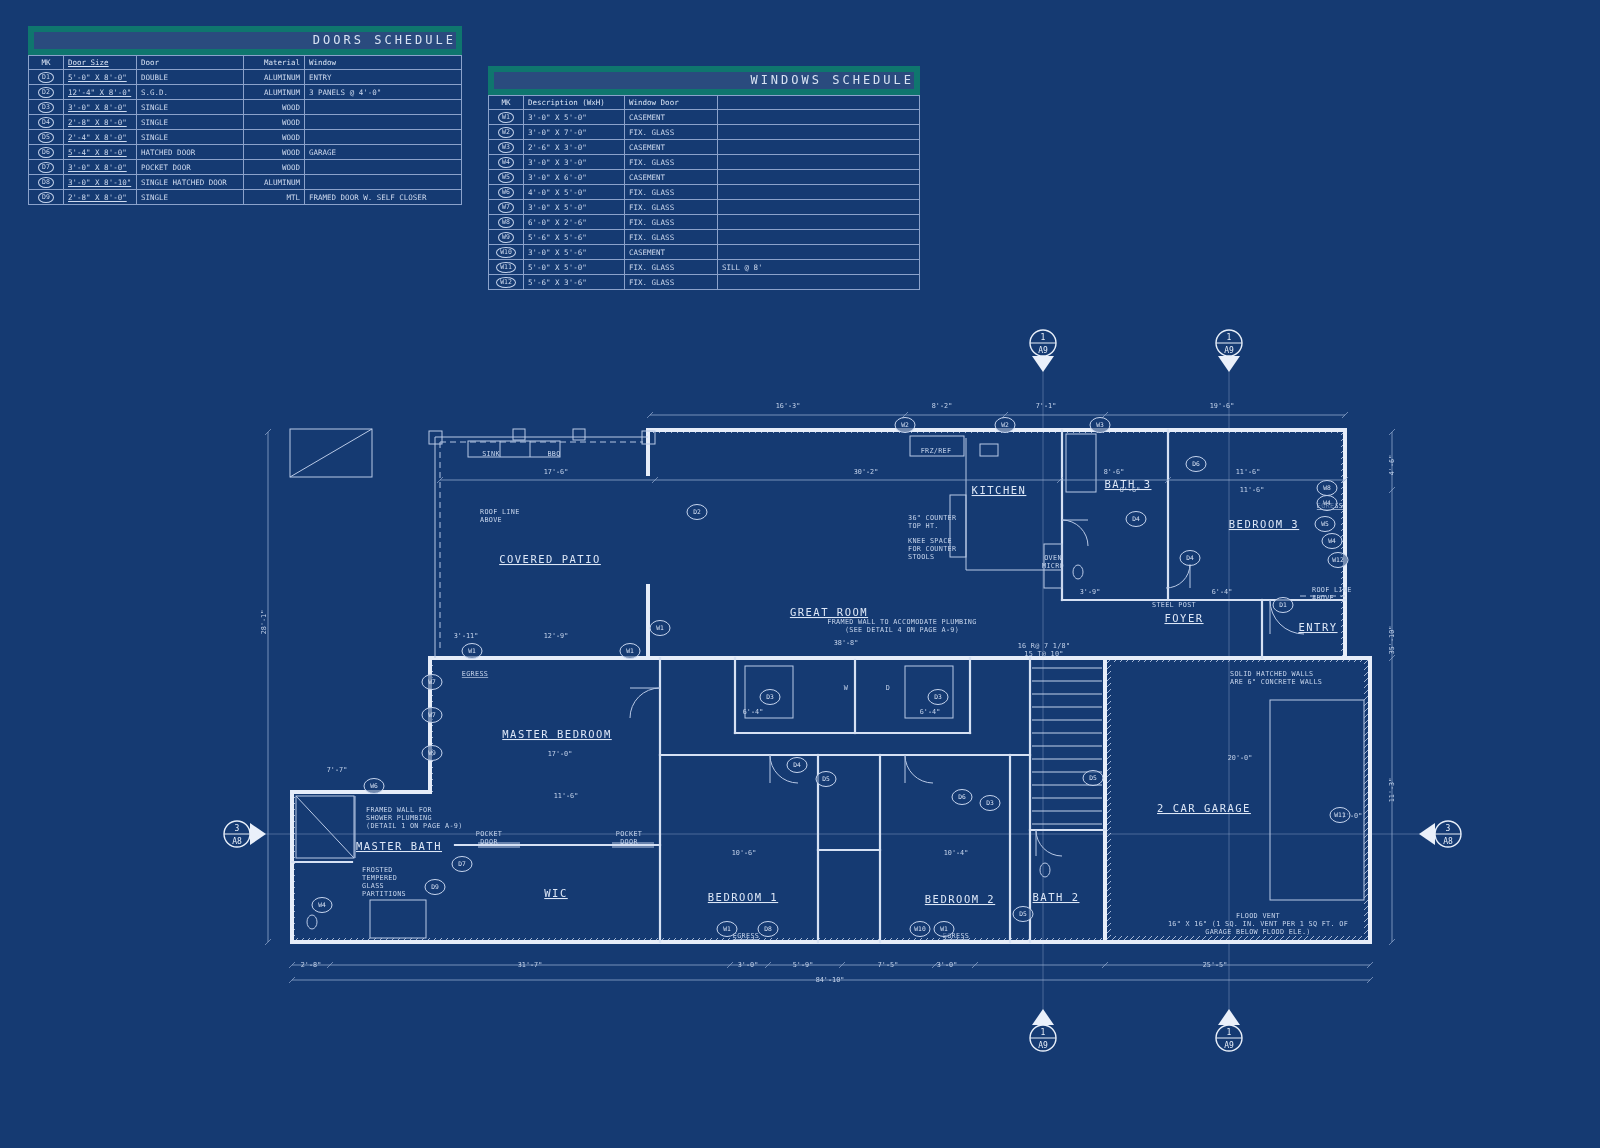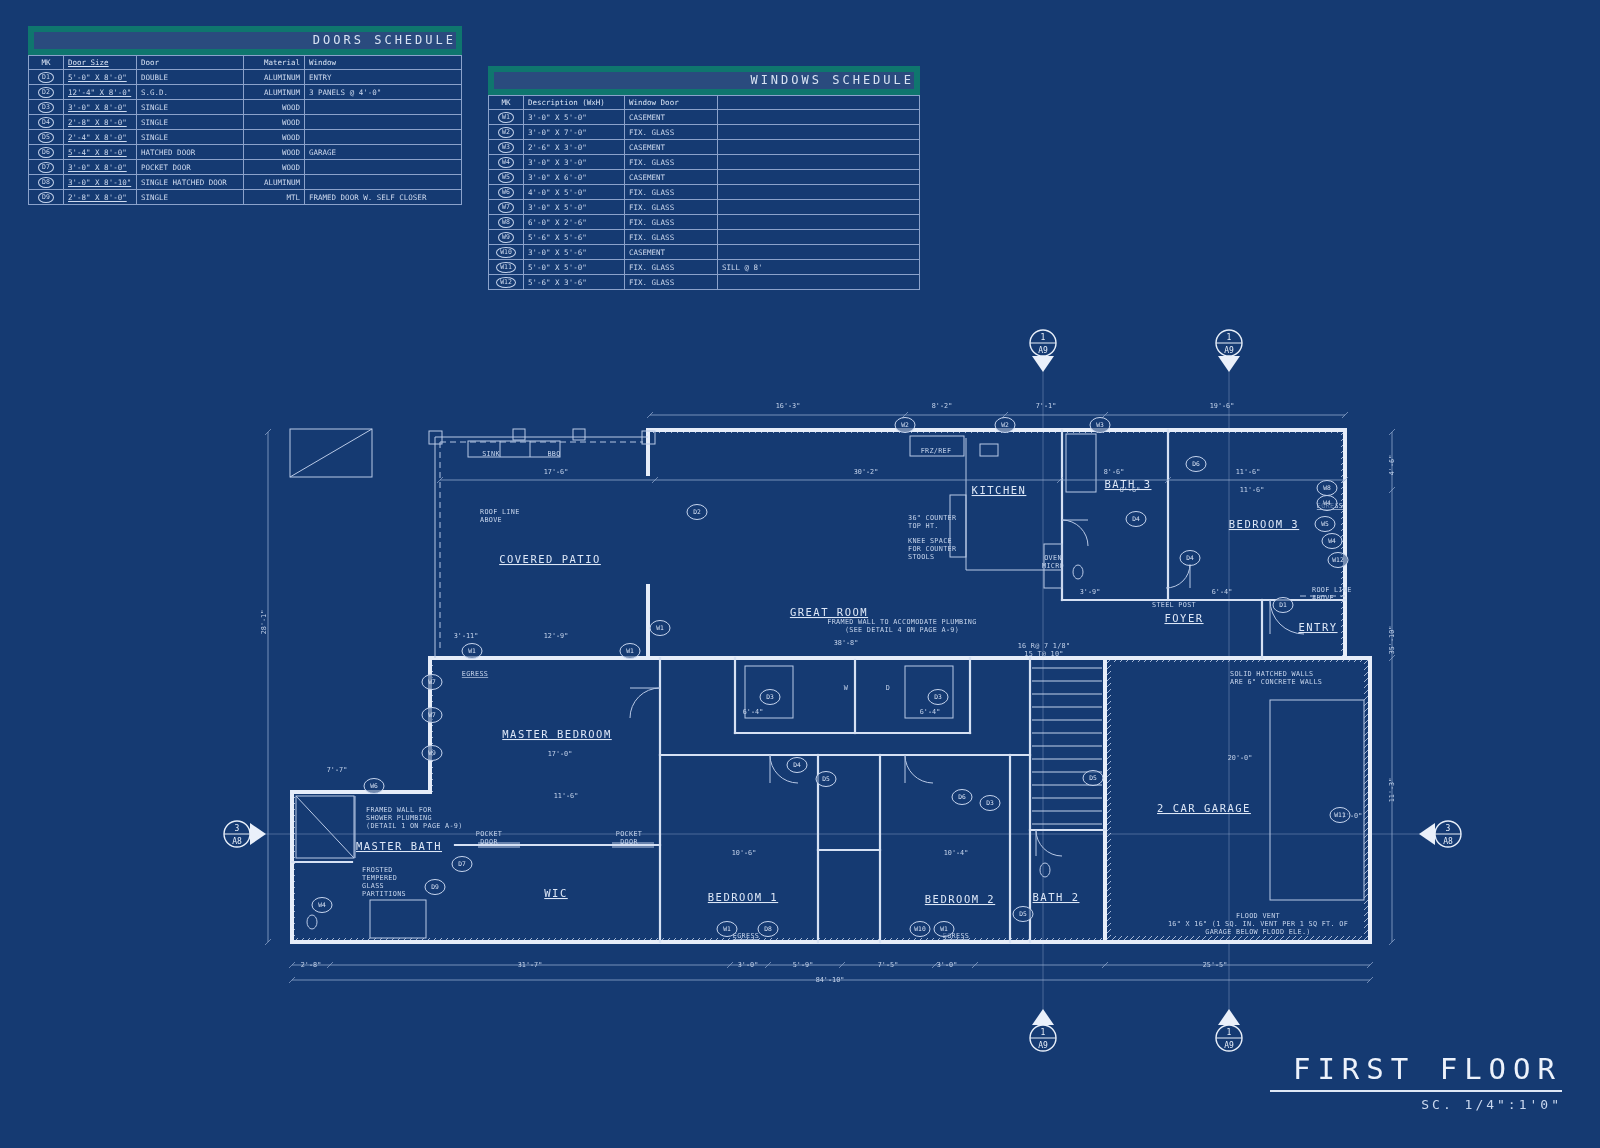--- a/index.html
+++ b/index.html
@@ -644,18 +644,14 @@
         <g class="marker">
           <circle cx="1229" cy="1038" r="13"></circle>
           <line x1="1216" y1="1038" x2="1242" y2="1038"></line>
           <text x="1229" y="1035" text-anchor="middle">1</text>
           <text x="1229" y="1048" text-anchor="middle">A9</text>
           <path d="M1218,1025 L1229,1009 L1240,1025 Z" class="tri"></path>
         </g>
       </g>
   </svg>
 
-  <div id="title-block">
-    <div id="drawing-title">FIRST FLOOR</div>
-    <div id="drawing-scale">SC. 1/4":1'0"</div>
-  </div>
 
 </div>
 
 </body></html>

